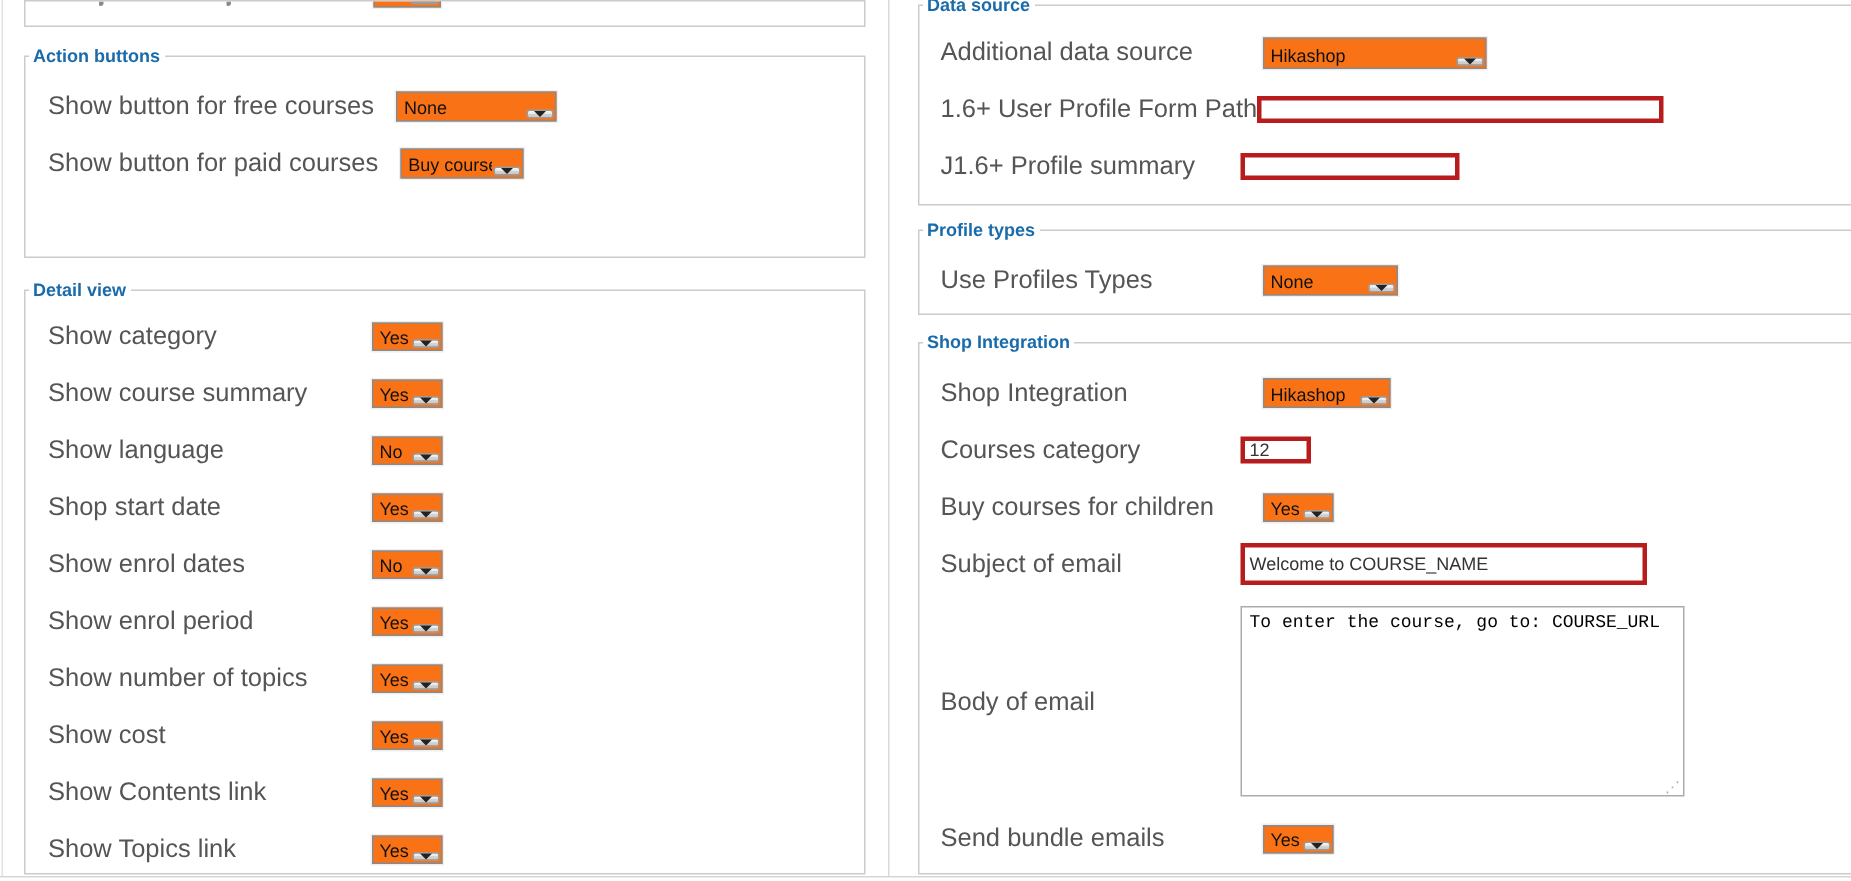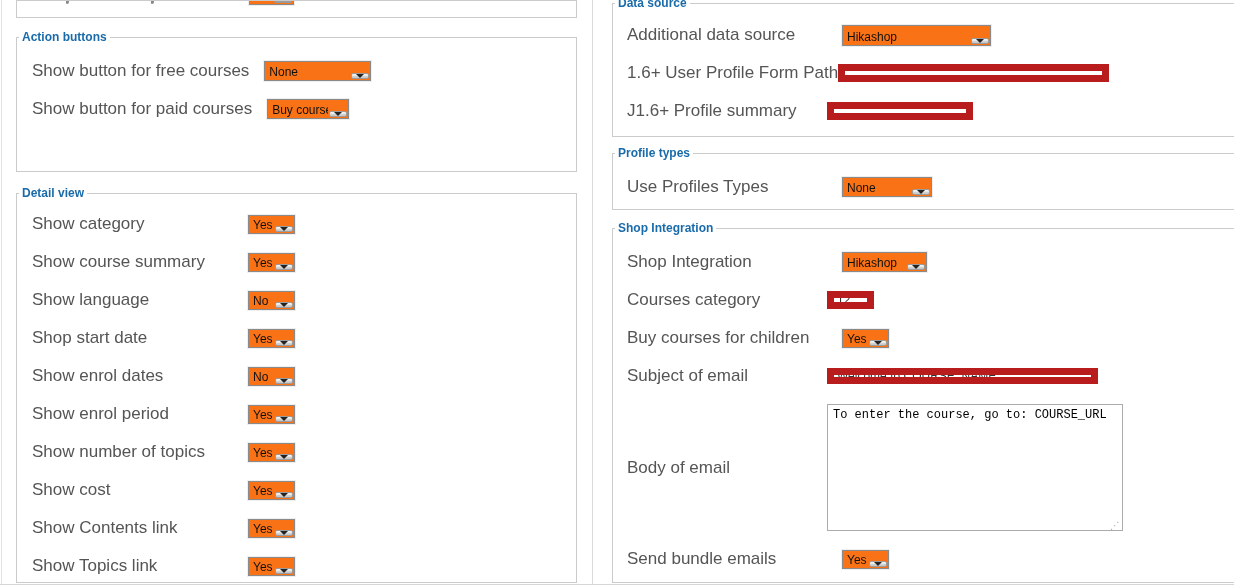--- a/index.html
+++ b/index.html
@@ -52,21 +52,21 @@
   .sel{box-sizing:border-box;border:1px solid #8a8a8a;background:#f97316;
     display:flex;align-items:flex-end;flex:0 0 auto;box-shadow:0 0 0 1px #efefef;margin-left:15px;}
   .sel-txt{flex:1 1 auto;font-size:12px;color:#111;line-height:15px;padding:1px 0 0 4px;
     white-space:nowrap;overflow:hidden;}
   .sel-btn{flex:0 0 16px;margin:1px;border:1px solid #9b9b9b;border-radius:2px;
     background:linear-gradient(#f8f8f8,#e6e6e6 45%,#d4d4d4 46%,#c8c8c8);
     display:flex;align-items:center;justify-content:center;}
   .arr{width:0;height:0;border-left:4px solid transparent;border-right:4px solid transparent;
     border-top:4px solid #222;}
 
-  input.txt-in{box-sizing:border-box;border:7px solid #b91c1c;background:#fff;
+  input.txt-in{box-sizing:border-box;border:3px solid #b91c1c;background:#fff;
     font-family:"Liberation Sans",sans-serif;font-size:12px;color:#333;padding:1px 3px;}
 
   .ta-wrap{position:relative;flex:0 0 auto;}
   textarea.ta{box-sizing:border-box;border:1px solid #ababab;background:#fff;resize:none;
     font-family:"Liberation Mono","DejaVu Sans Mono",monospace;font-size:12px;color:#000;
     padding:3px 5px;width:100%;height:100%;overflow:hidden;}
   .grip{position:absolute;right:3px;bottom:0px;font-family:"DejaVu Sans",sans-serif;
     font-size:10px;color:#b0b0b0;pointer-events:none;line-height:10px;}
 
   
@@ -277,21 +277,21 @@
             <span class="lbl">Buy courses for children</span>
             <div class="sel" style="width: 47px; height: 19px;">
               <span class="sel-txt">Yes</span>
               <span class="sel-btn">
                 <i class="arr"></i>
               </span>
             </div>
           </div>
           <div class="row">
             <span class="lbl">Subject of email</span>
-            <input type="text" class="txt-in" value="Welcome to COURSE_NAME" style="width: 271px; height: 14px;">
+            <input type="text" class="txt-in" value="Welcome to COURSE_NAME" style="width: 271px; height: 28px;">
           </div>
           <div class="row" style="height: 145px;">
             <span class="lbl">Body of email</span>
             <div class="ta-wrap" style="width: 296px; height: 127px;"><textarea class="ta" style="">To enter the course, go to: COURSE_URL</textarea><span class="grip">⋰</span></div>
           </div>
           <div class="row">
             <span class="lbl">Send bundle emails</span>
             <div class="sel" style="width: 47px; height: 19px;">
               <span class="sel-txt">Yes</span>
               <span class="sel-btn">

